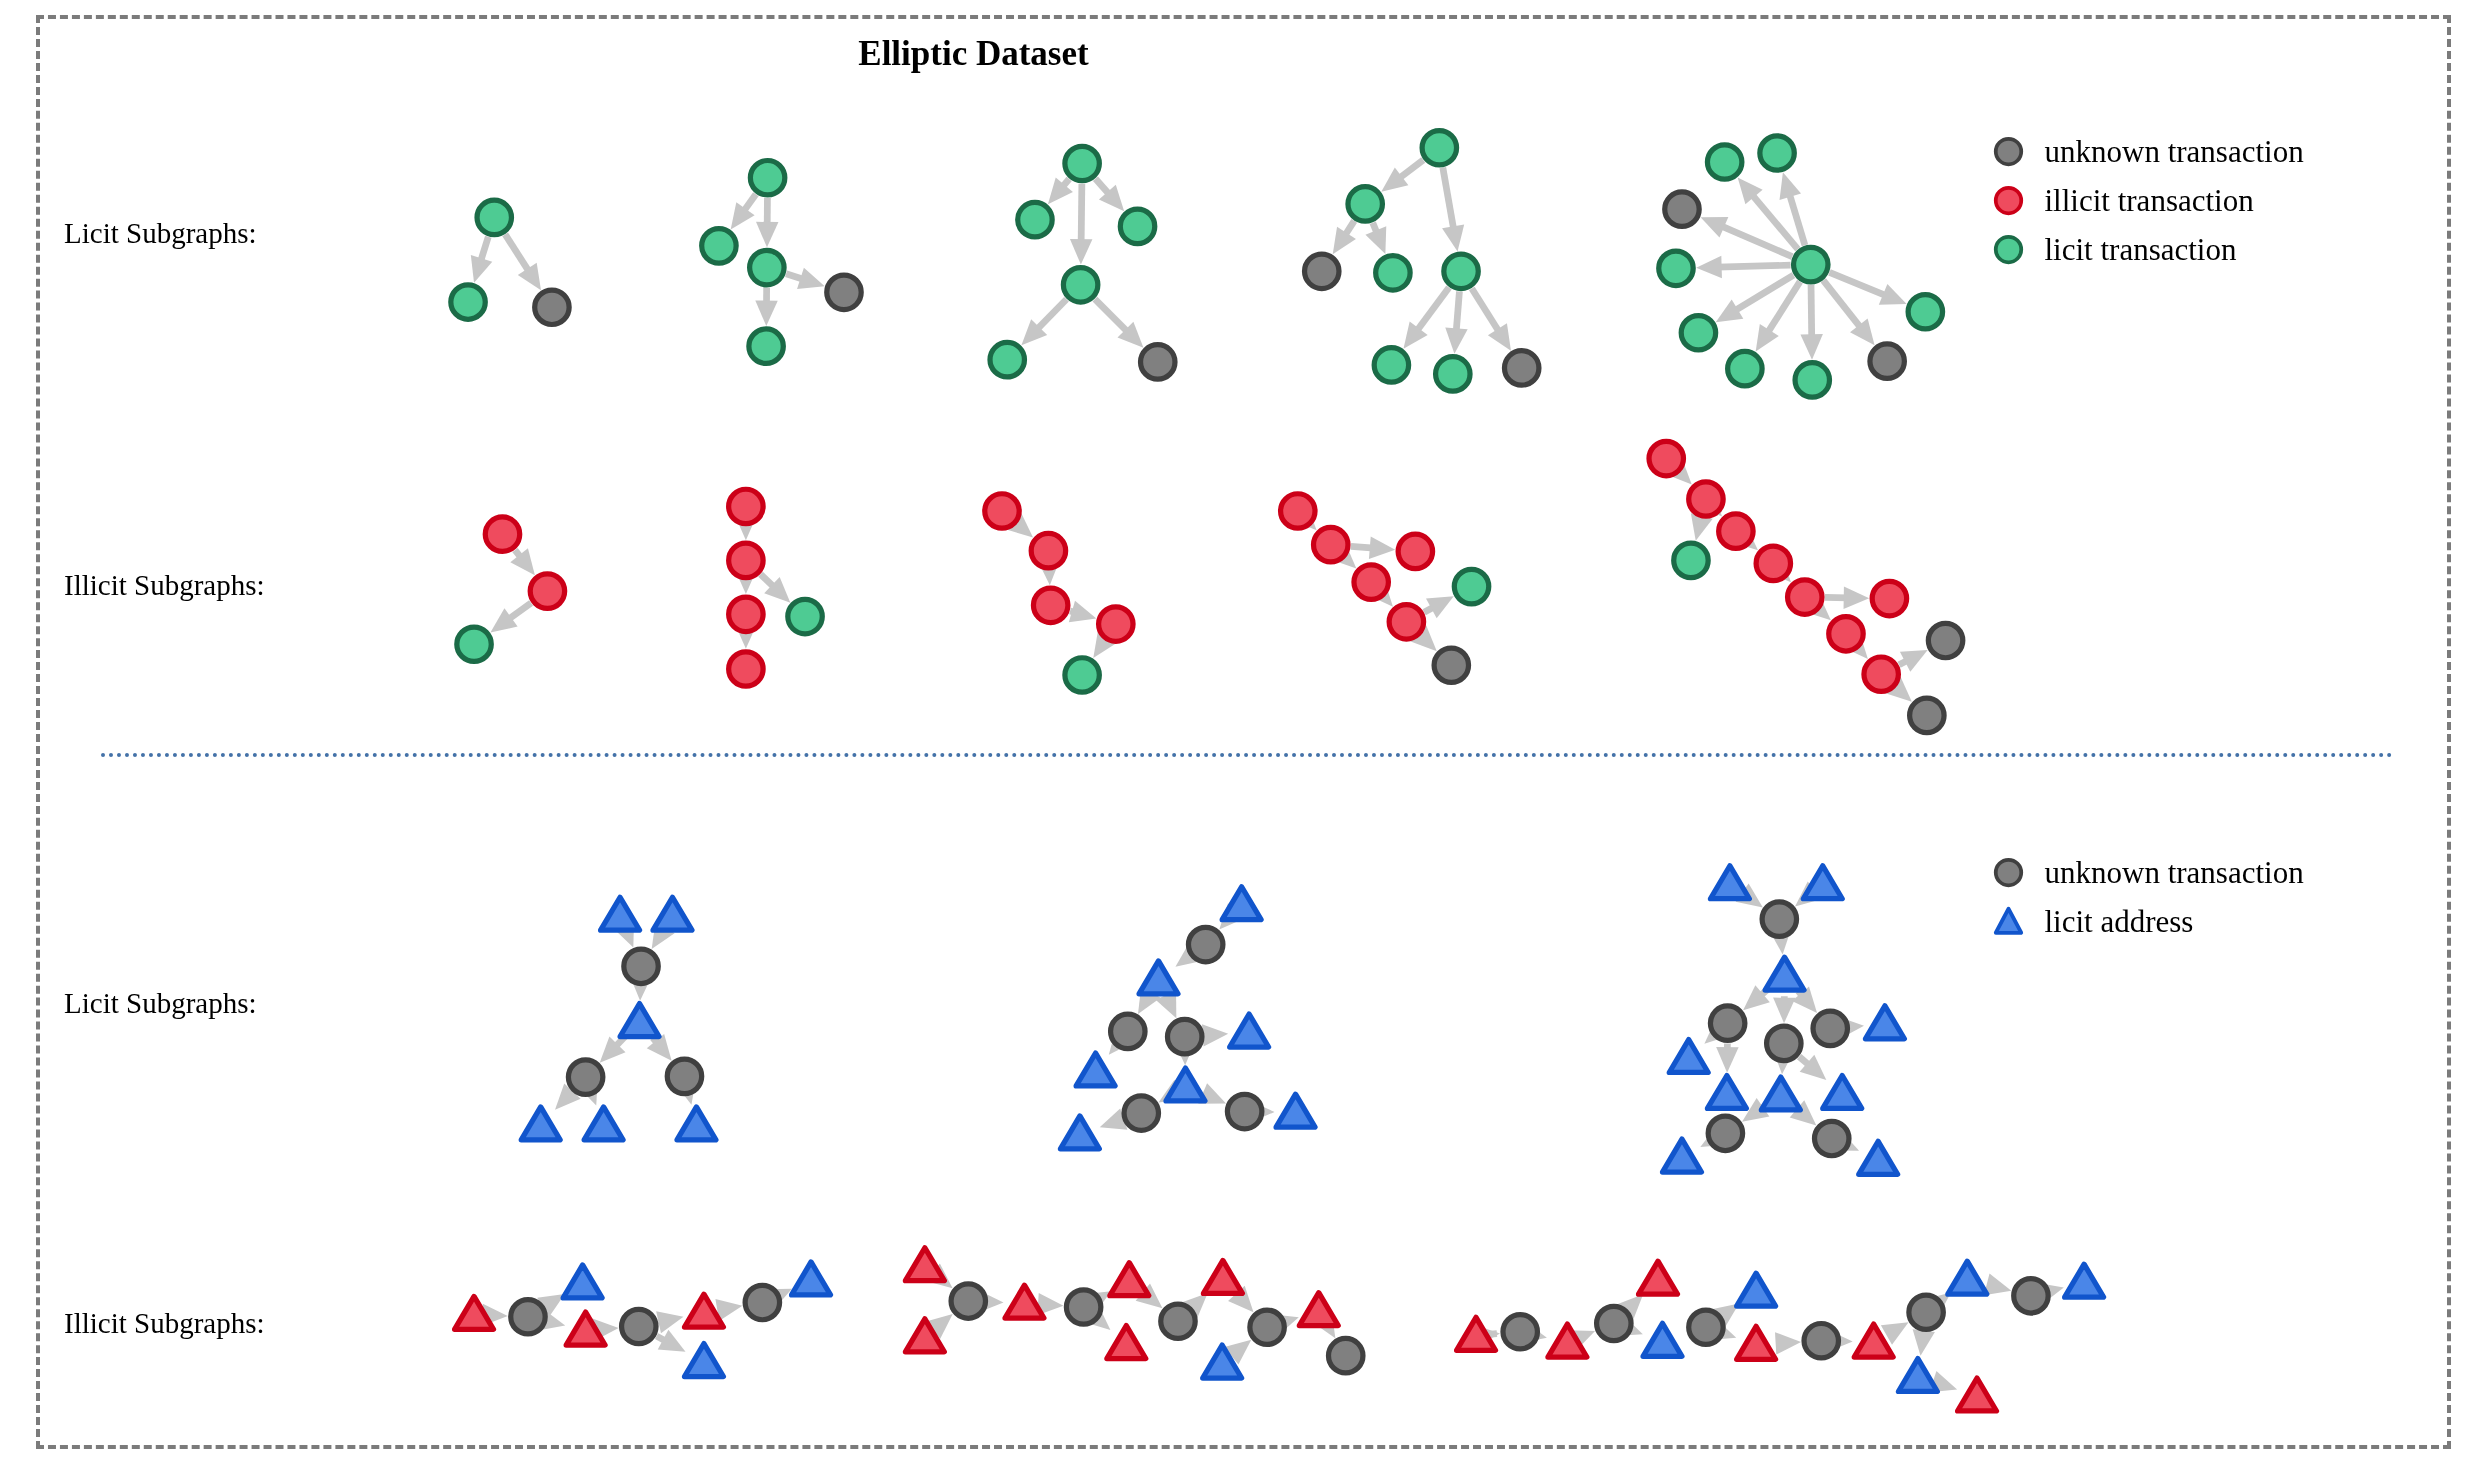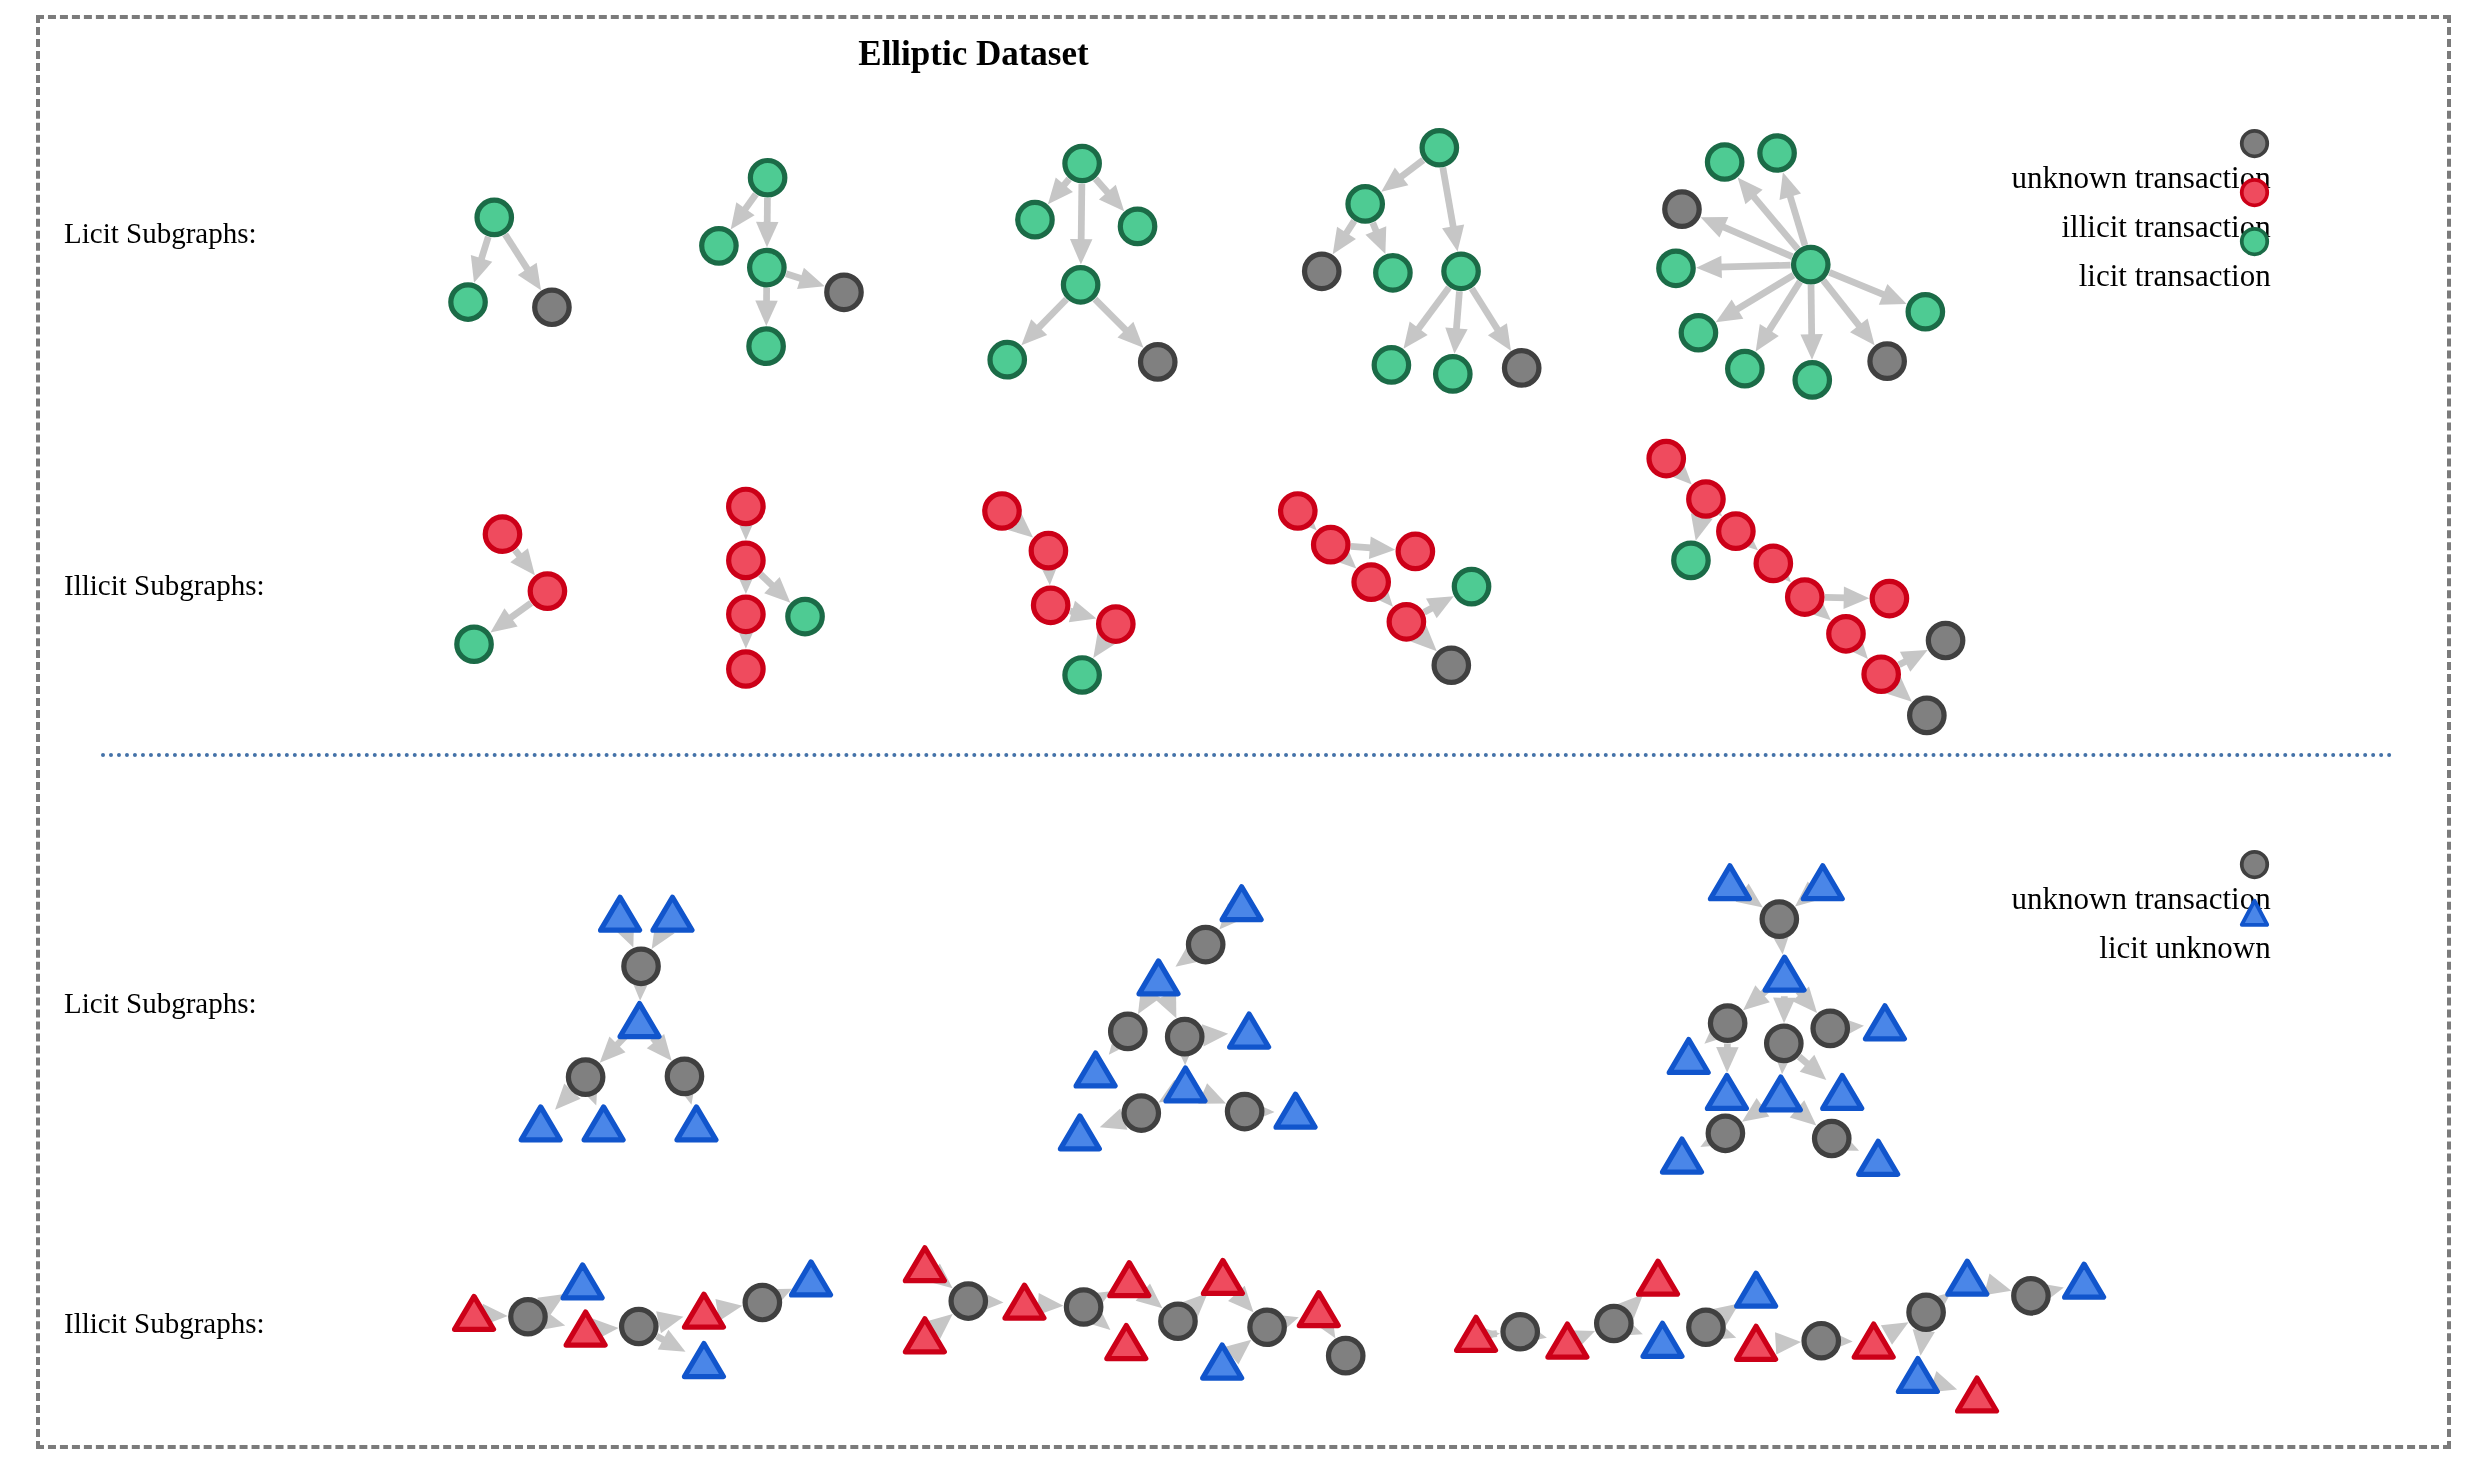--- a/index.html
+++ b/index.html
@@ -6,21 +6,21 @@
   body{width:2487px;height:1481px;font-family:"Liberation Serif",serif;overflow:hidden;}
   #frame{position:absolute;left:0;top:0;width:2487px;height:1437px;}
   .outer-border{position:absolute;left:36px;top:15px;width:2415px;height:1434px;
      border:4.5px dashed #7b7b7b;box-sizing:border-box;}
   .section-title{position:absolute;text-align:center;font-weight:bold;color:#000;
      font-size:35px;font-family:"Liberation Serif",serif;letter-spacing:0px;}
   .row-label{position:absolute;font-size:29px;color:#000;font-family:"Liberation Serif",serif;white-space:nowrap;}
   .divider{position:absolute;left:101px;top:753px;width:2293px;height:0;
      border-top:4.5px dotted #4472a8;}
   .legend{position:absolute;}
-  .legend-row{position:relative;height:49px;display:flex;align-items:flex-end;flex-direction:column;}
+  .legend-row{position:relative;height:49px;display:flex;align-items:center;}
   .legend-label{font-size:31px;color:#000;white-space:nowrap;margin-left:19.5px;
      font-family:"Liberation Serif",serif;}
   .lg-swatch{width:33px;height:33px;position:relative;flex:0 0 33px;}
   svg.graph{position:absolute;overflow:visible;}
   .n-circle{stroke-width:7px;}
   .n-tri{stroke-width:7px;}
 </style>
 </head>
 <body>
 
@@ -76,21 +76,21 @@
           </svg>
       </span>
       <span class="legend-label">unknown transaction</span>
     </div>
     <div class="legend-row">
       <span class="lg-swatch">
         <svg width="33" height="33" viewBox="0 0 44 44">
             <polygon points="22,5 39,37 5,37" fill="#4a86e8" stroke="#1155cc" stroke-width="5" stroke-linejoin="round"></polygon>
           </svg>
       </span>
-      <span class="legend-label">licit unknown</span>
+      <span class="legend-label">licit address</span>
     </div>
   </div>
 
   <svg class="graph" id="graph-canvas" width="2487" height="1481" style="left:0;top:0;" viewBox="0 0 3321 1977">
       <g>
         <line x1="652.0115803051483" y1="315.79118358623555" x2="641.2727067858091" y2="350.4624038058165" stroke="#c6c6c6" stroke-width="9"></line>
         <polygon points="632.9884196948517,377.20881641376445 628.7194758367564,340.29301873395764 657.3763464881292,349.16904061712626" fill="#c6c6c6"></polygon>
         <line x1="674.5813079250038" y1="312.72411624675914" x2="707.2973357083256" y2="363.71013357141663" stroke="#c6c6c6" stroke-width="9"></line>
         <polygon points="722.4186920749962,387.27588375324086 691.4325360323475,366.7610565860278 716.6815540843021,350.5596033360236" fill="#c6c6c6"></polygon>
         <circle cx="660" cy="290" r="23" class="n-circle" fill="#4ecb93" stroke="#1b6b47"></circle>

